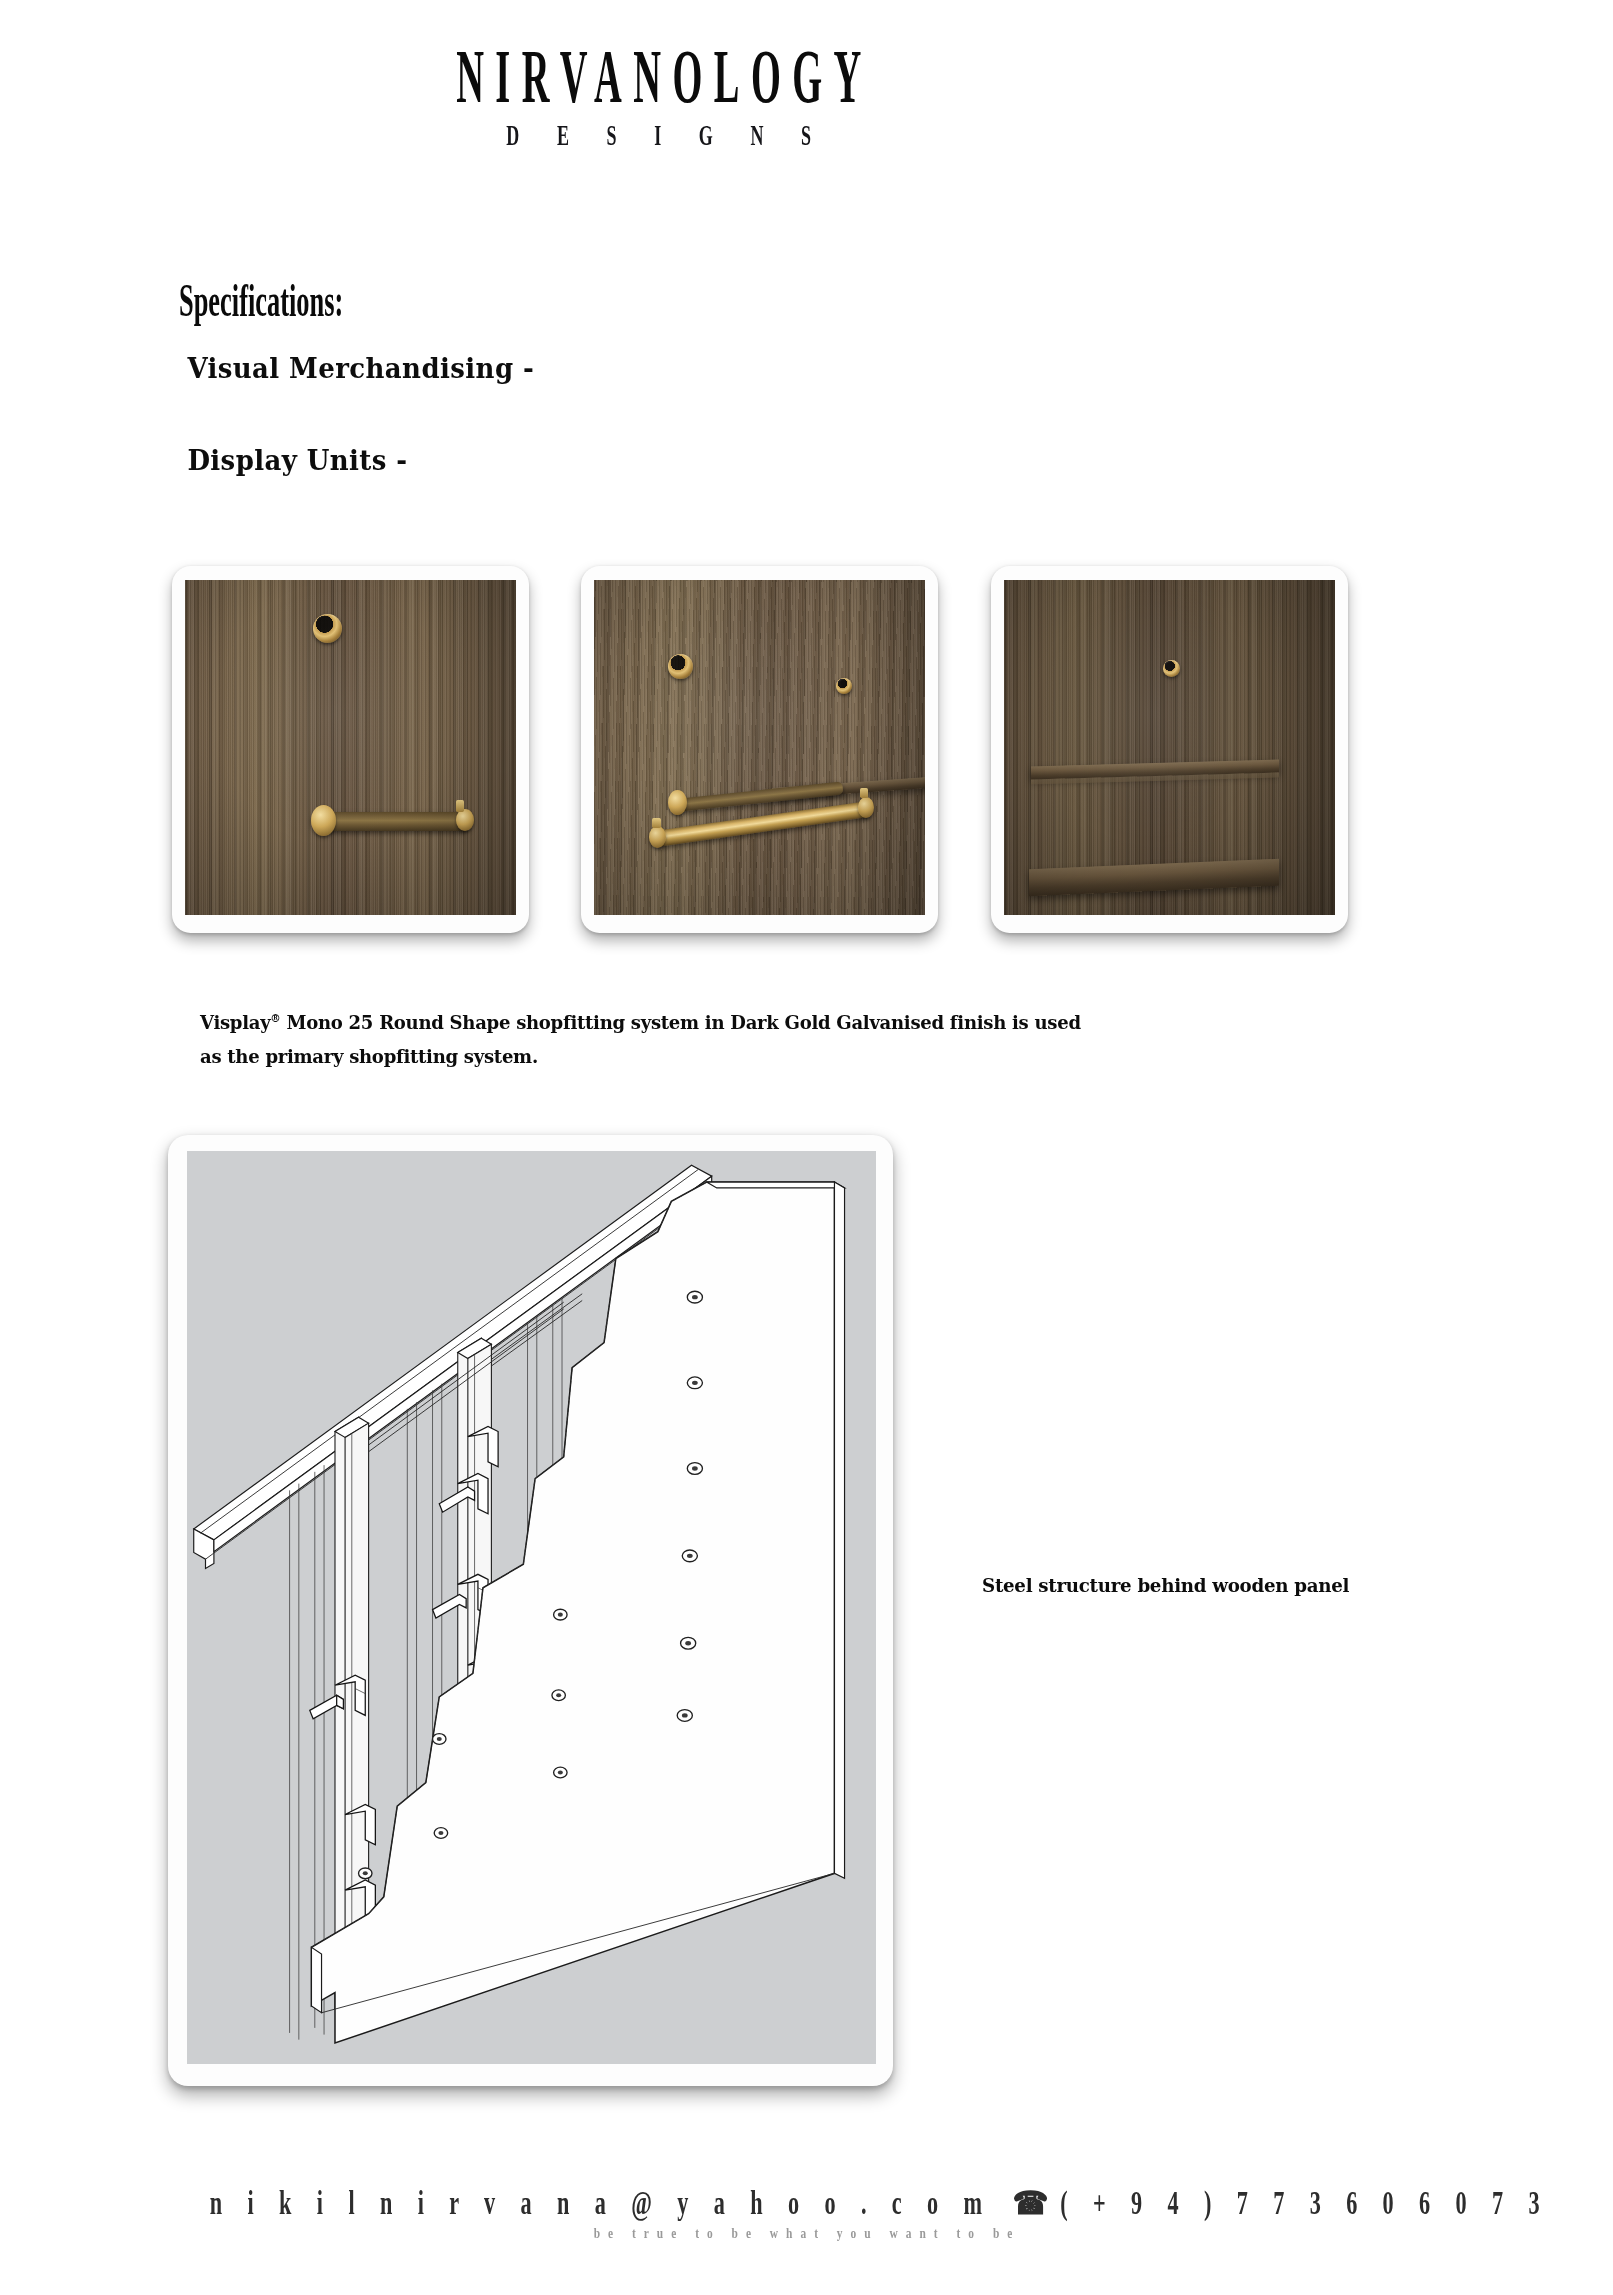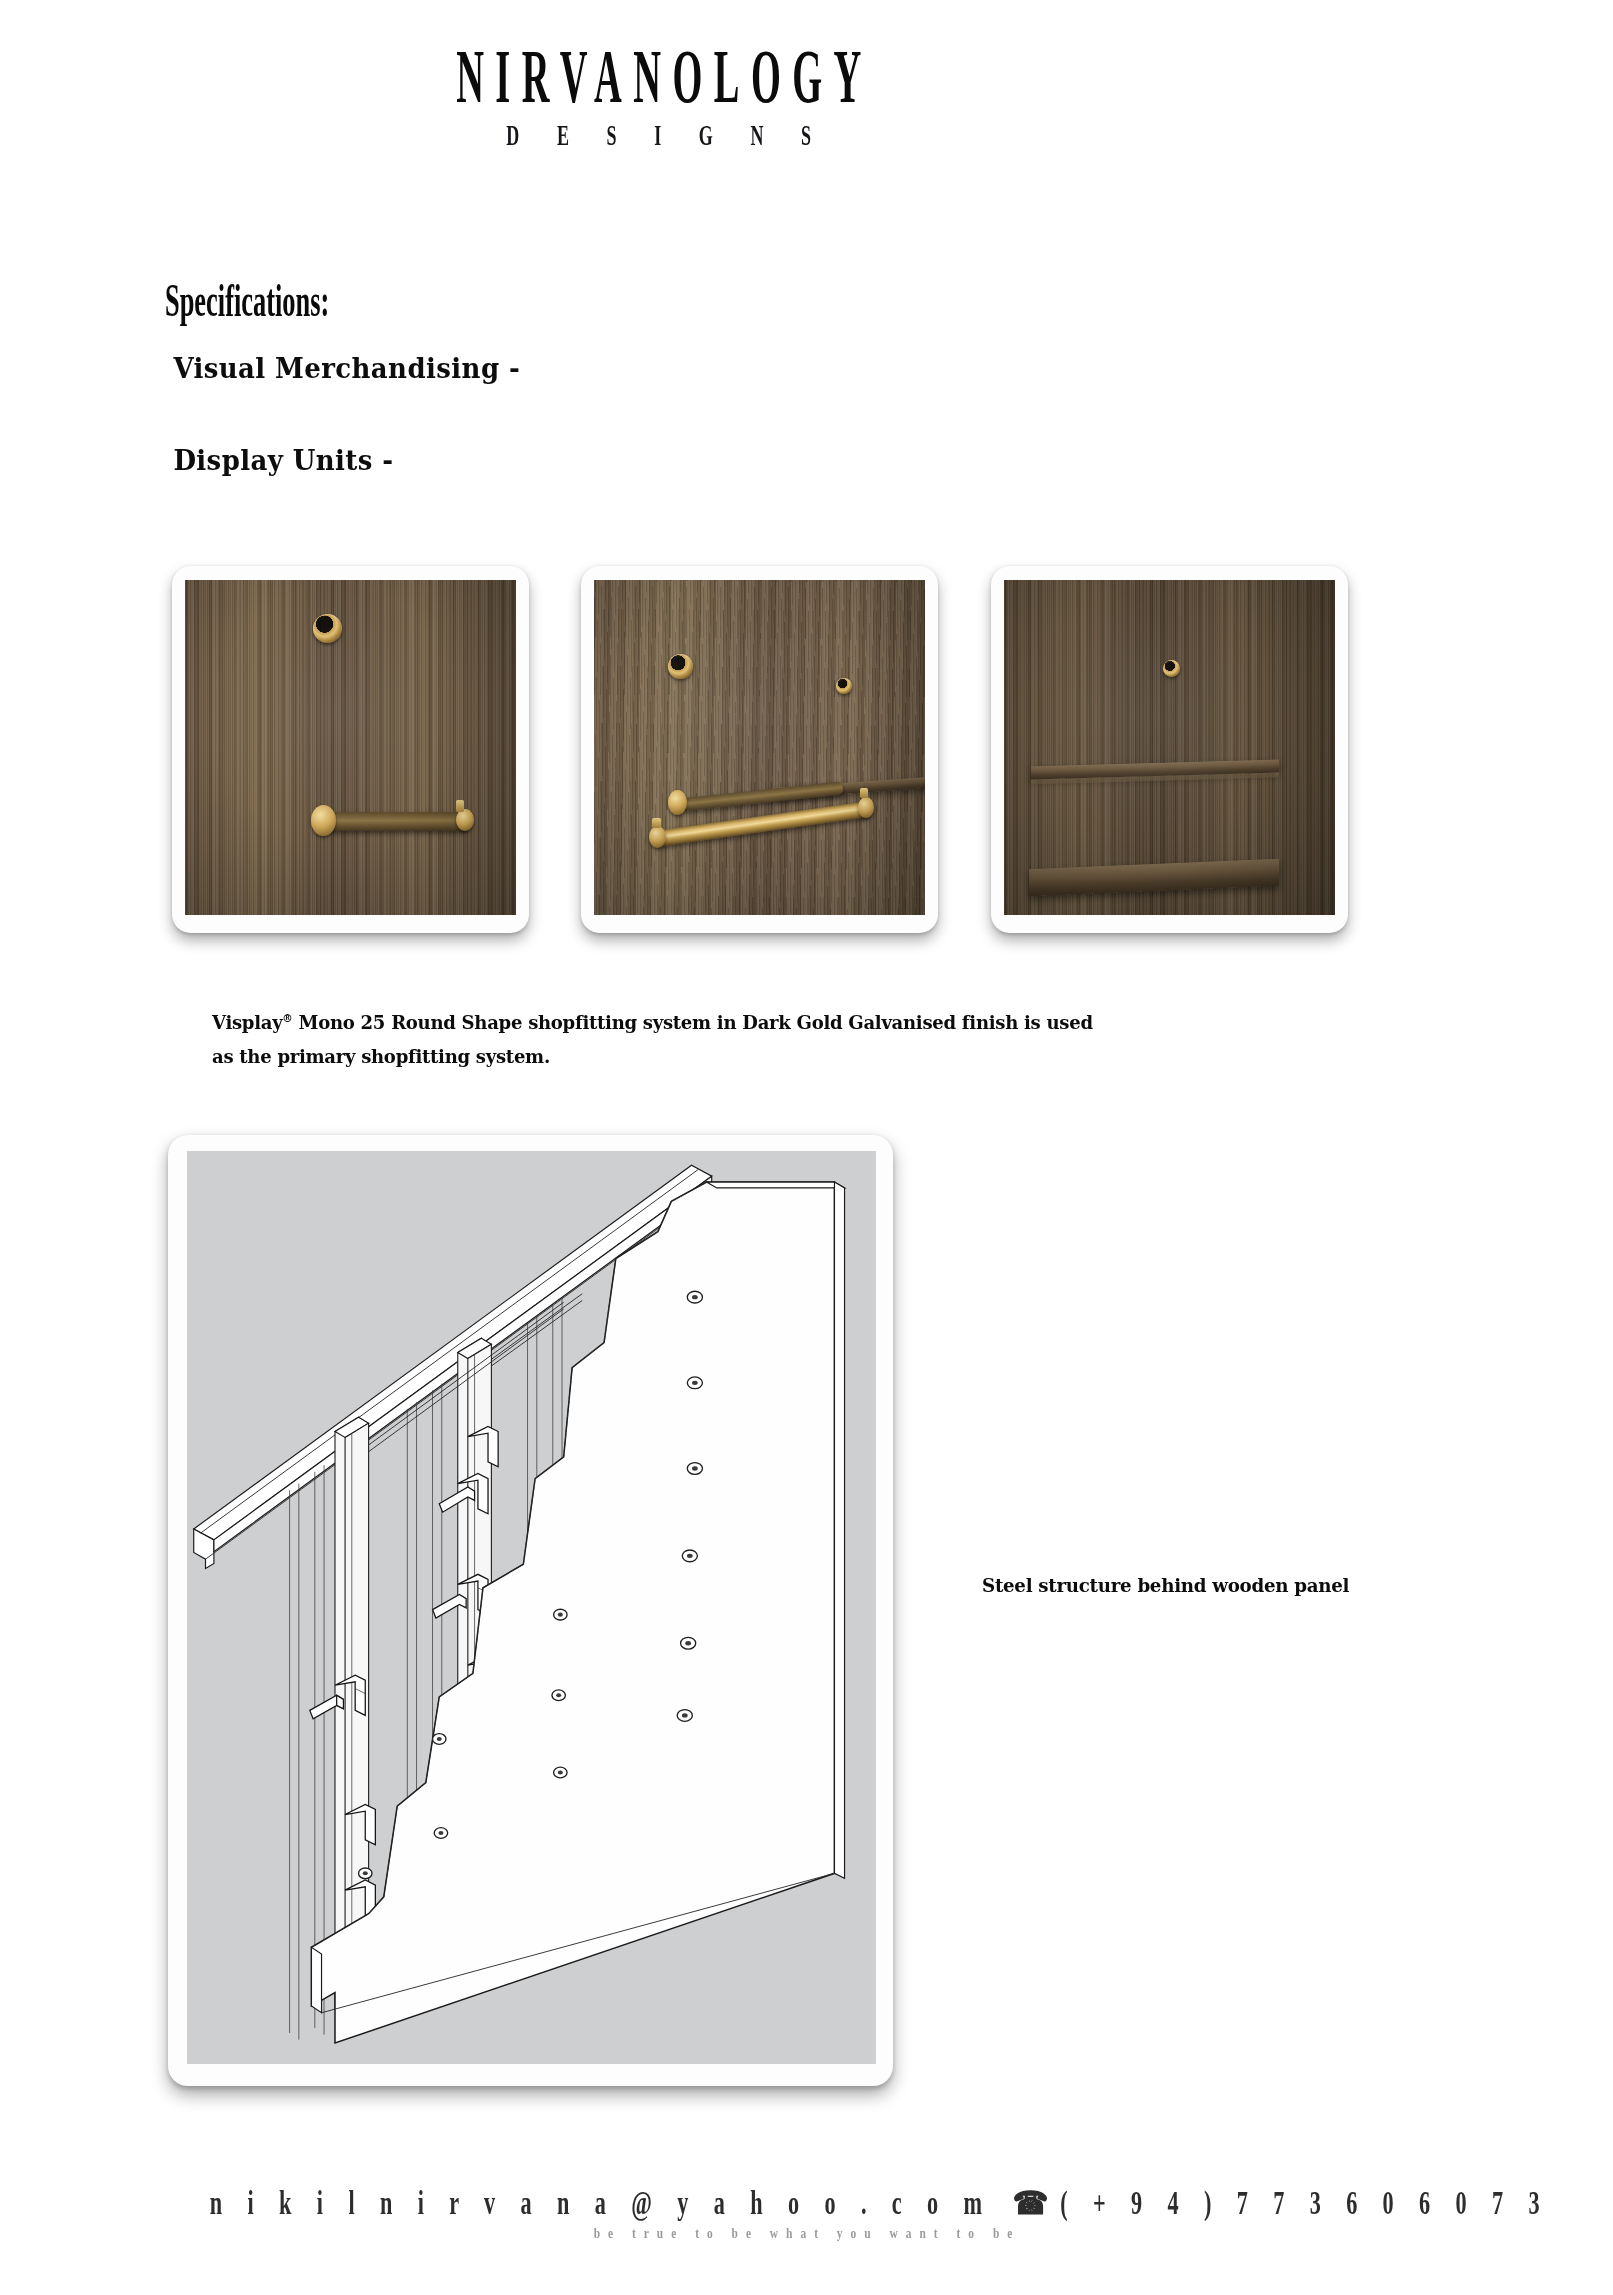--- a/index.html
+++ b/index.html
@@ -46,21 +46,21 @@
     transform-origin: center top;
     white-space: nowrap;
     display: block;
     margin-top: 18.5px;
     margin-left: 10px;
   }
 
   
   #spec-block {
     position: absolute;
-    left: 165px;
+    left: 179px;
     top: 277px;
     width: 925px;
   }
   .spec-title {
     font-family: "Liberation Serif", serif;
     font-weight: 700;
     font-size: 40px;
     color: #0a0a0a;
     transform: scaleX(0.66) scaleY(1.18);
     transform-origin: left top;
@@ -194,21 +194,21 @@
     box-shadow: 0 3.4px 7.6px rgba(0,0,0,0.45);
   }
   .shelf-face {
     position: absolute;
     background: linear-gradient(to bottom, #8a7658 0%, #6d5b41 100%);
   }
 
   
   #caption-block {
     position: absolute;
-    left: 212px;
+    left: 200px;
     top: 1002px;
     width: 1118px;
   }
   .caption-line {
     font-family: "DejaVu Serif", serif;
     font-weight: 700;
     font-size: 19px;
     color: #0c0c0c;
     letter-spacing: -0.3px;
     line-height: 34px;

